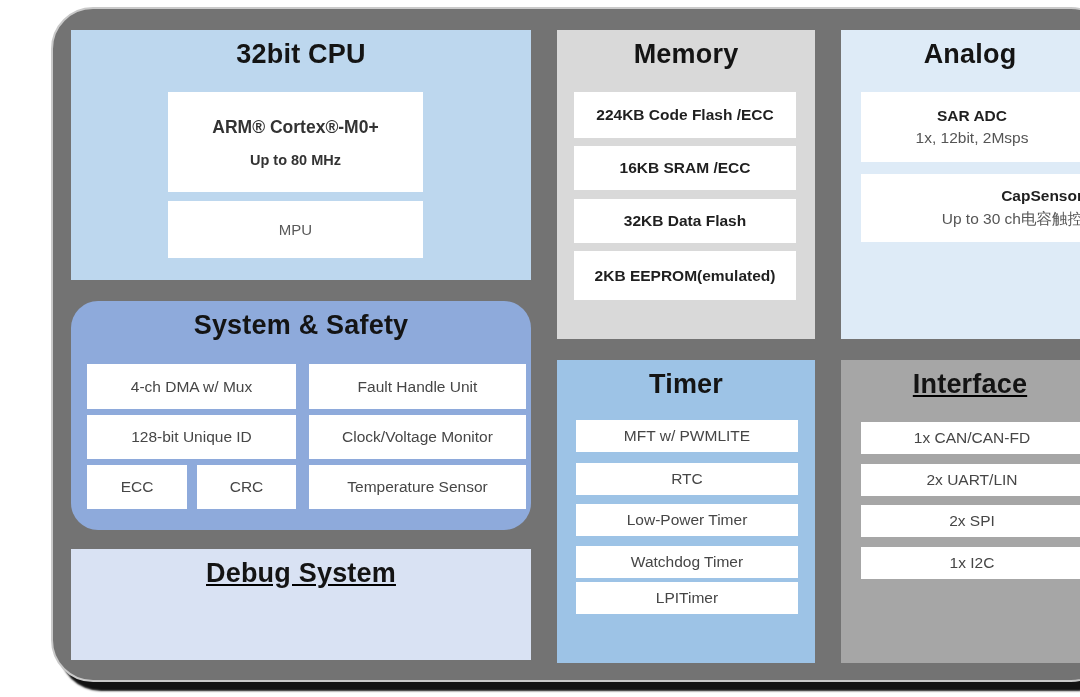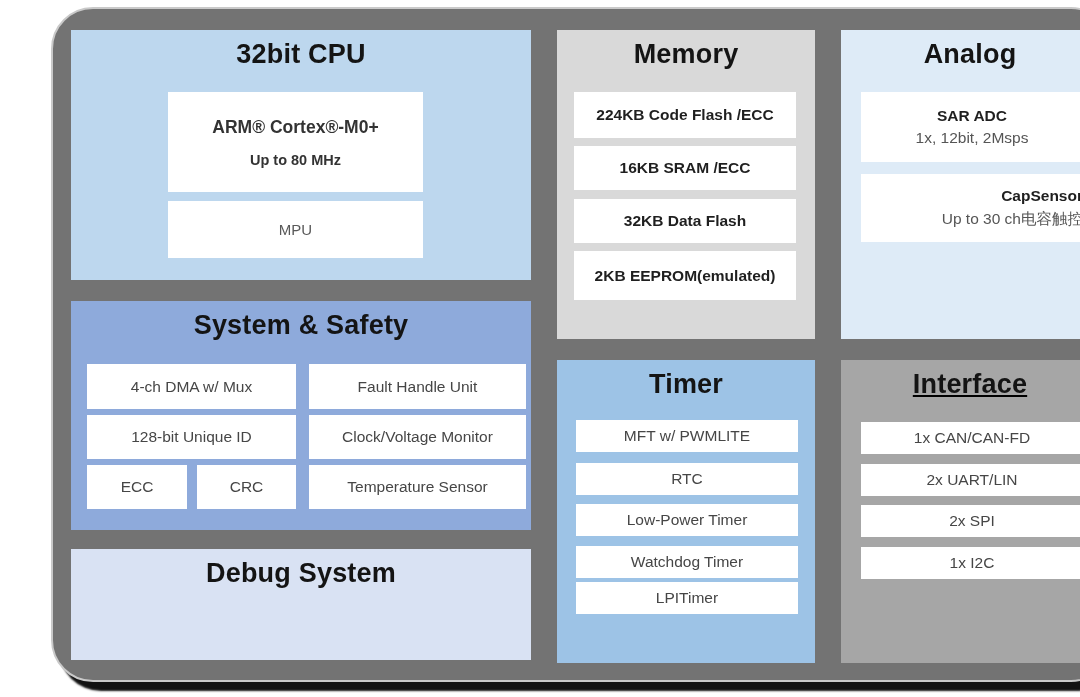--- a/index.html
+++ b/index.html
@@ -22,21 +22,21 @@
     text-align:center;
   }
   .item{font-size:15.5px;color:#464646;}
   .item-bold{font-size:15.5px;font-weight:700;color:#1f1f1f;}
   .muted{font-size:15px;color:#595959;}
   .arm-l1{font-size:17.5px;font-weight:700;color:#333333;text-align:center;}
   .arm-l2{font-size:14.5px;font-weight:700;color:#333333;margin-top:14px;}
   .sub{font-size:15.5px;color:#555555;margin-top:4px;}
   
   .cpu{background:#BDD7EE;}
-  .system{background:#8EAADB;}
+  .system{background:#8EAADB;border-radius:27px;}
   .debug{background:#D9E2F3;}
   .memory{background:#D9D9D9;}
   .timer{background:#9DC3E6;}
   .analog{background:#DEEBF7;}
   .interface{background:#A6A6A6;text-decoration:underline;}
 </style>
 </head>
 <body>
 
 <div class="canvas">
@@ -71,21 +71,21 @@
         <span class="item">ECC</span>
       </div>
       <div class="wbox" style="left:126px;top:164px;width:99px;height:44px;">
         <span class="item">CRC</span>
       </div>
       <div class="wbox" style="left:238px;top:164px;width:217px;height:44px;">
         <span class="item">Temperature Sensor</span>
       </div>
     </section>
 
-    <section class="block debug" style="left:18px;top:540px;width:460px;height:111px;">
+    <section class="block debug" style="left:18px;top:540px;width:460px;height:111px;text-decoration:underline;">
       <h2>Debug System</h2>
     </section>
 
     <section class="block memory" style="left:504px;top:21px;width:258px;height:309px;">
       <h2>Memory</h2>
       <div class="wbox" style="left:17px;top:62px;width:222px;height:46px;">
         <span class="item-bold">224KB Code Flash /ECC</span>
       </div>
       <div class="wbox" style="left:17px;top:116px;width:222px;height:44px;">
         <span class="item-bold">16KB SRAM /ECC</span>

